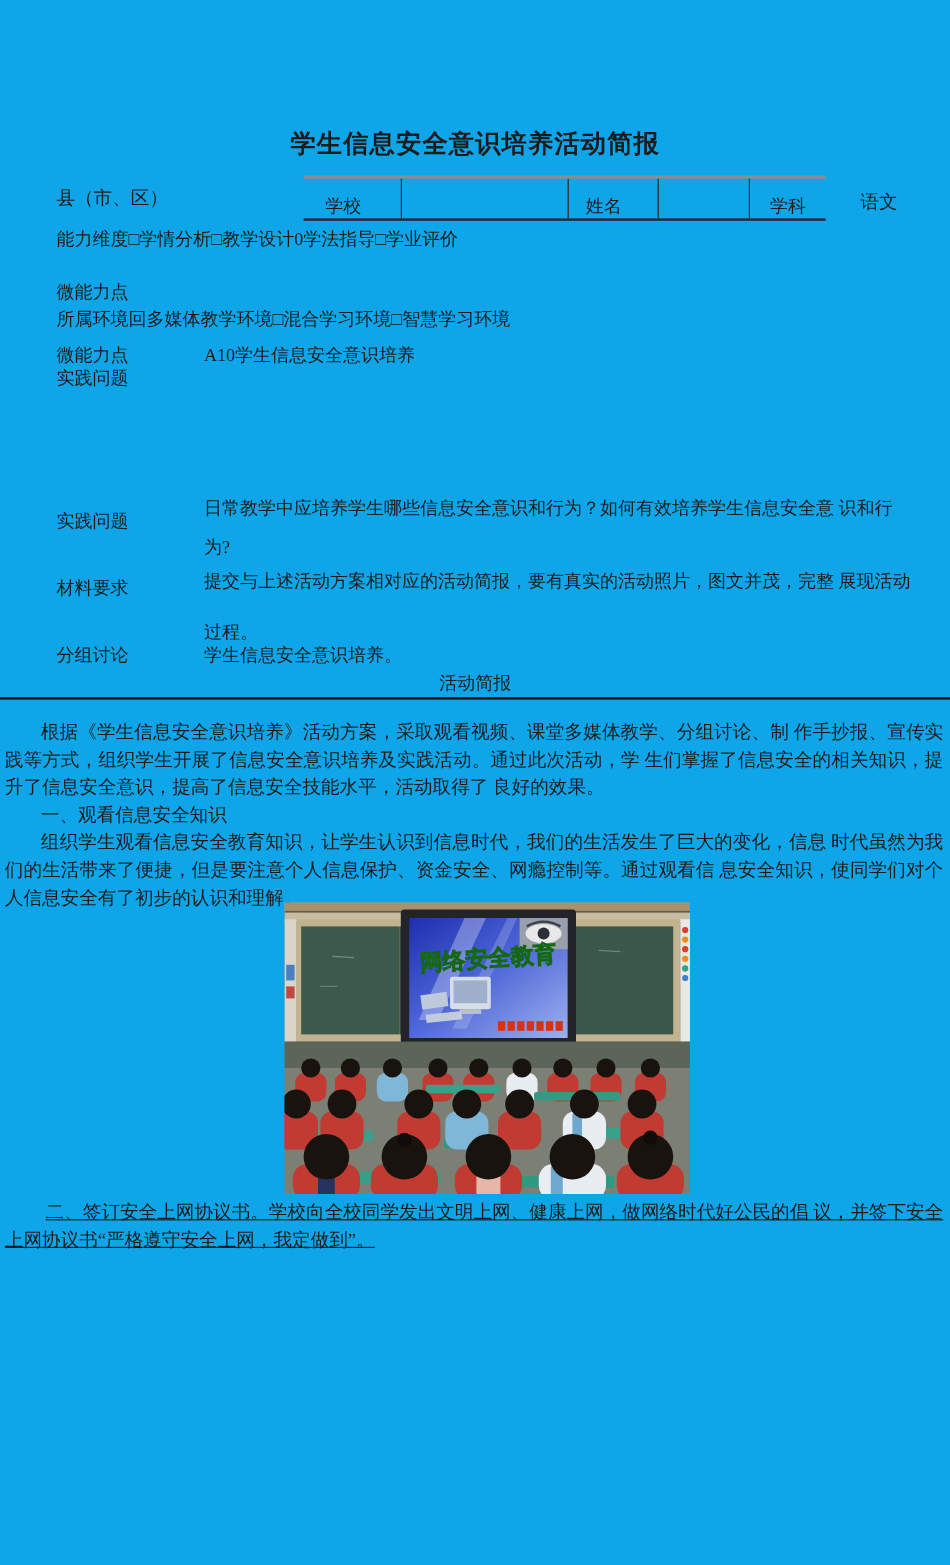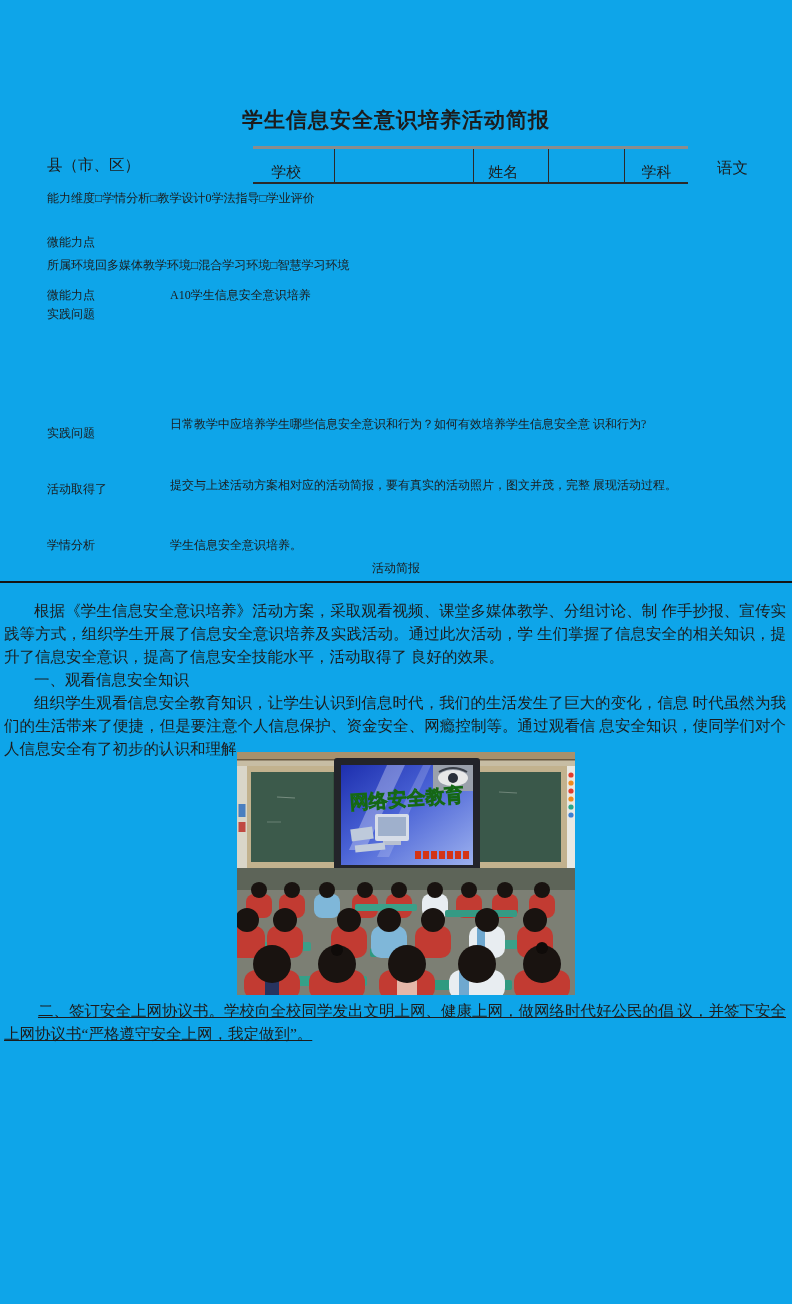--- a/index.html
+++ b/index.html
@@ -4,21 +4,21 @@
 <style>
   * { margin:0; padding:0; box-sizing:border-box; }
   html,body { background:#ffffff; }
   body {
     width:792px; height:1304px;
     font-family:"Liberation Serif","DejaVu Serif",serif;
     color:#1c1c1c;
   }
   .page { position:relative; width:792px; height:1304px; background:#0ea5e9; overflow:hidden; }
   .abs { position:absolute; }
-  .fs { font-size:12px; }
+  .fs { font-size:15px; }
 
   .doc-title { top:106px; left:0; width:792px; text-align:center;
                font-size:21px; font-weight:bold; letter-spacing:1px; }
 
   .county-label { top:155px; left:47px; font-size:15.5px; }
 
   .info-table { top:146px; left:253px; width:435px; height:38px; display:flex;
                 border-top:3px solid #8c8c8c; border-bottom:2px solid #2a2a2a; }
   .info-cell { display:flex; align-items:flex-end; justify-content:center;
                font-size:15px; padding-bottom:0; height:100%; }
@@ -81,24 +81,24 @@
 
   <div class="abs fs micro-label-2">微能力点</div>
 
   <div class="abs fs micro-value">A10学生信息安全意识培养</div>
 
   <div class="abs fs practice-small">实践问题</div>
 
   <div class="abs fs practice-label">实践问题</div>
   <div class="abs fs practice-value">日常教学中应培养学生哪些信息安全意识和行为？如何有效培养学生信息安全意 识和行为?</div>
 
-  <div class="abs fs material-label">活动取得了</div>
+  <div class="abs fs material-label">材料要求</div>
   <div class="abs fs material-value">提交与上述活动方案相对应的活动简报，要有真实的活动照片，图文并茂，完整 展现活动过程。</div>
 
-  <div class="abs fs topic-label">学情分析</div>
+  <div class="abs fs topic-label">分组讨论</div>
   <div class="abs fs topic-value">学生信息安全意识培养。</div>
 
   <div class="abs fs band-heading">活动简报</div>
   <div class="abs rule"></div>
 
   <div class="abs report-body">
     <p>根据《学生信息安全意识培养》活动方案，采取观看视频、课堂多媒体教学、分组讨论、制 作手抄报、宣传实践等方式，组织学生开展了信息安全意识培养及实践活动。通过此次活动，学 生们掌握了信息安全的相关知识，提升了信息安全意识，提高了信息安全技能水平，活动取得了 良好的效果。</p>
     <p>一、观看信息安全知识</p>
     <p>组织学生观看信息安全教育知识，让学生认识到信息时代，我们的生活发生了巨大的变化，信息 时代虽然为我们的生活带来了便捷，但是要注意个人信息保护、资金安全、网瘾控制等。通过观看信 息安全知识，使同学们对个人信息安全有了初步的认识和理解。</p>
   </div>

